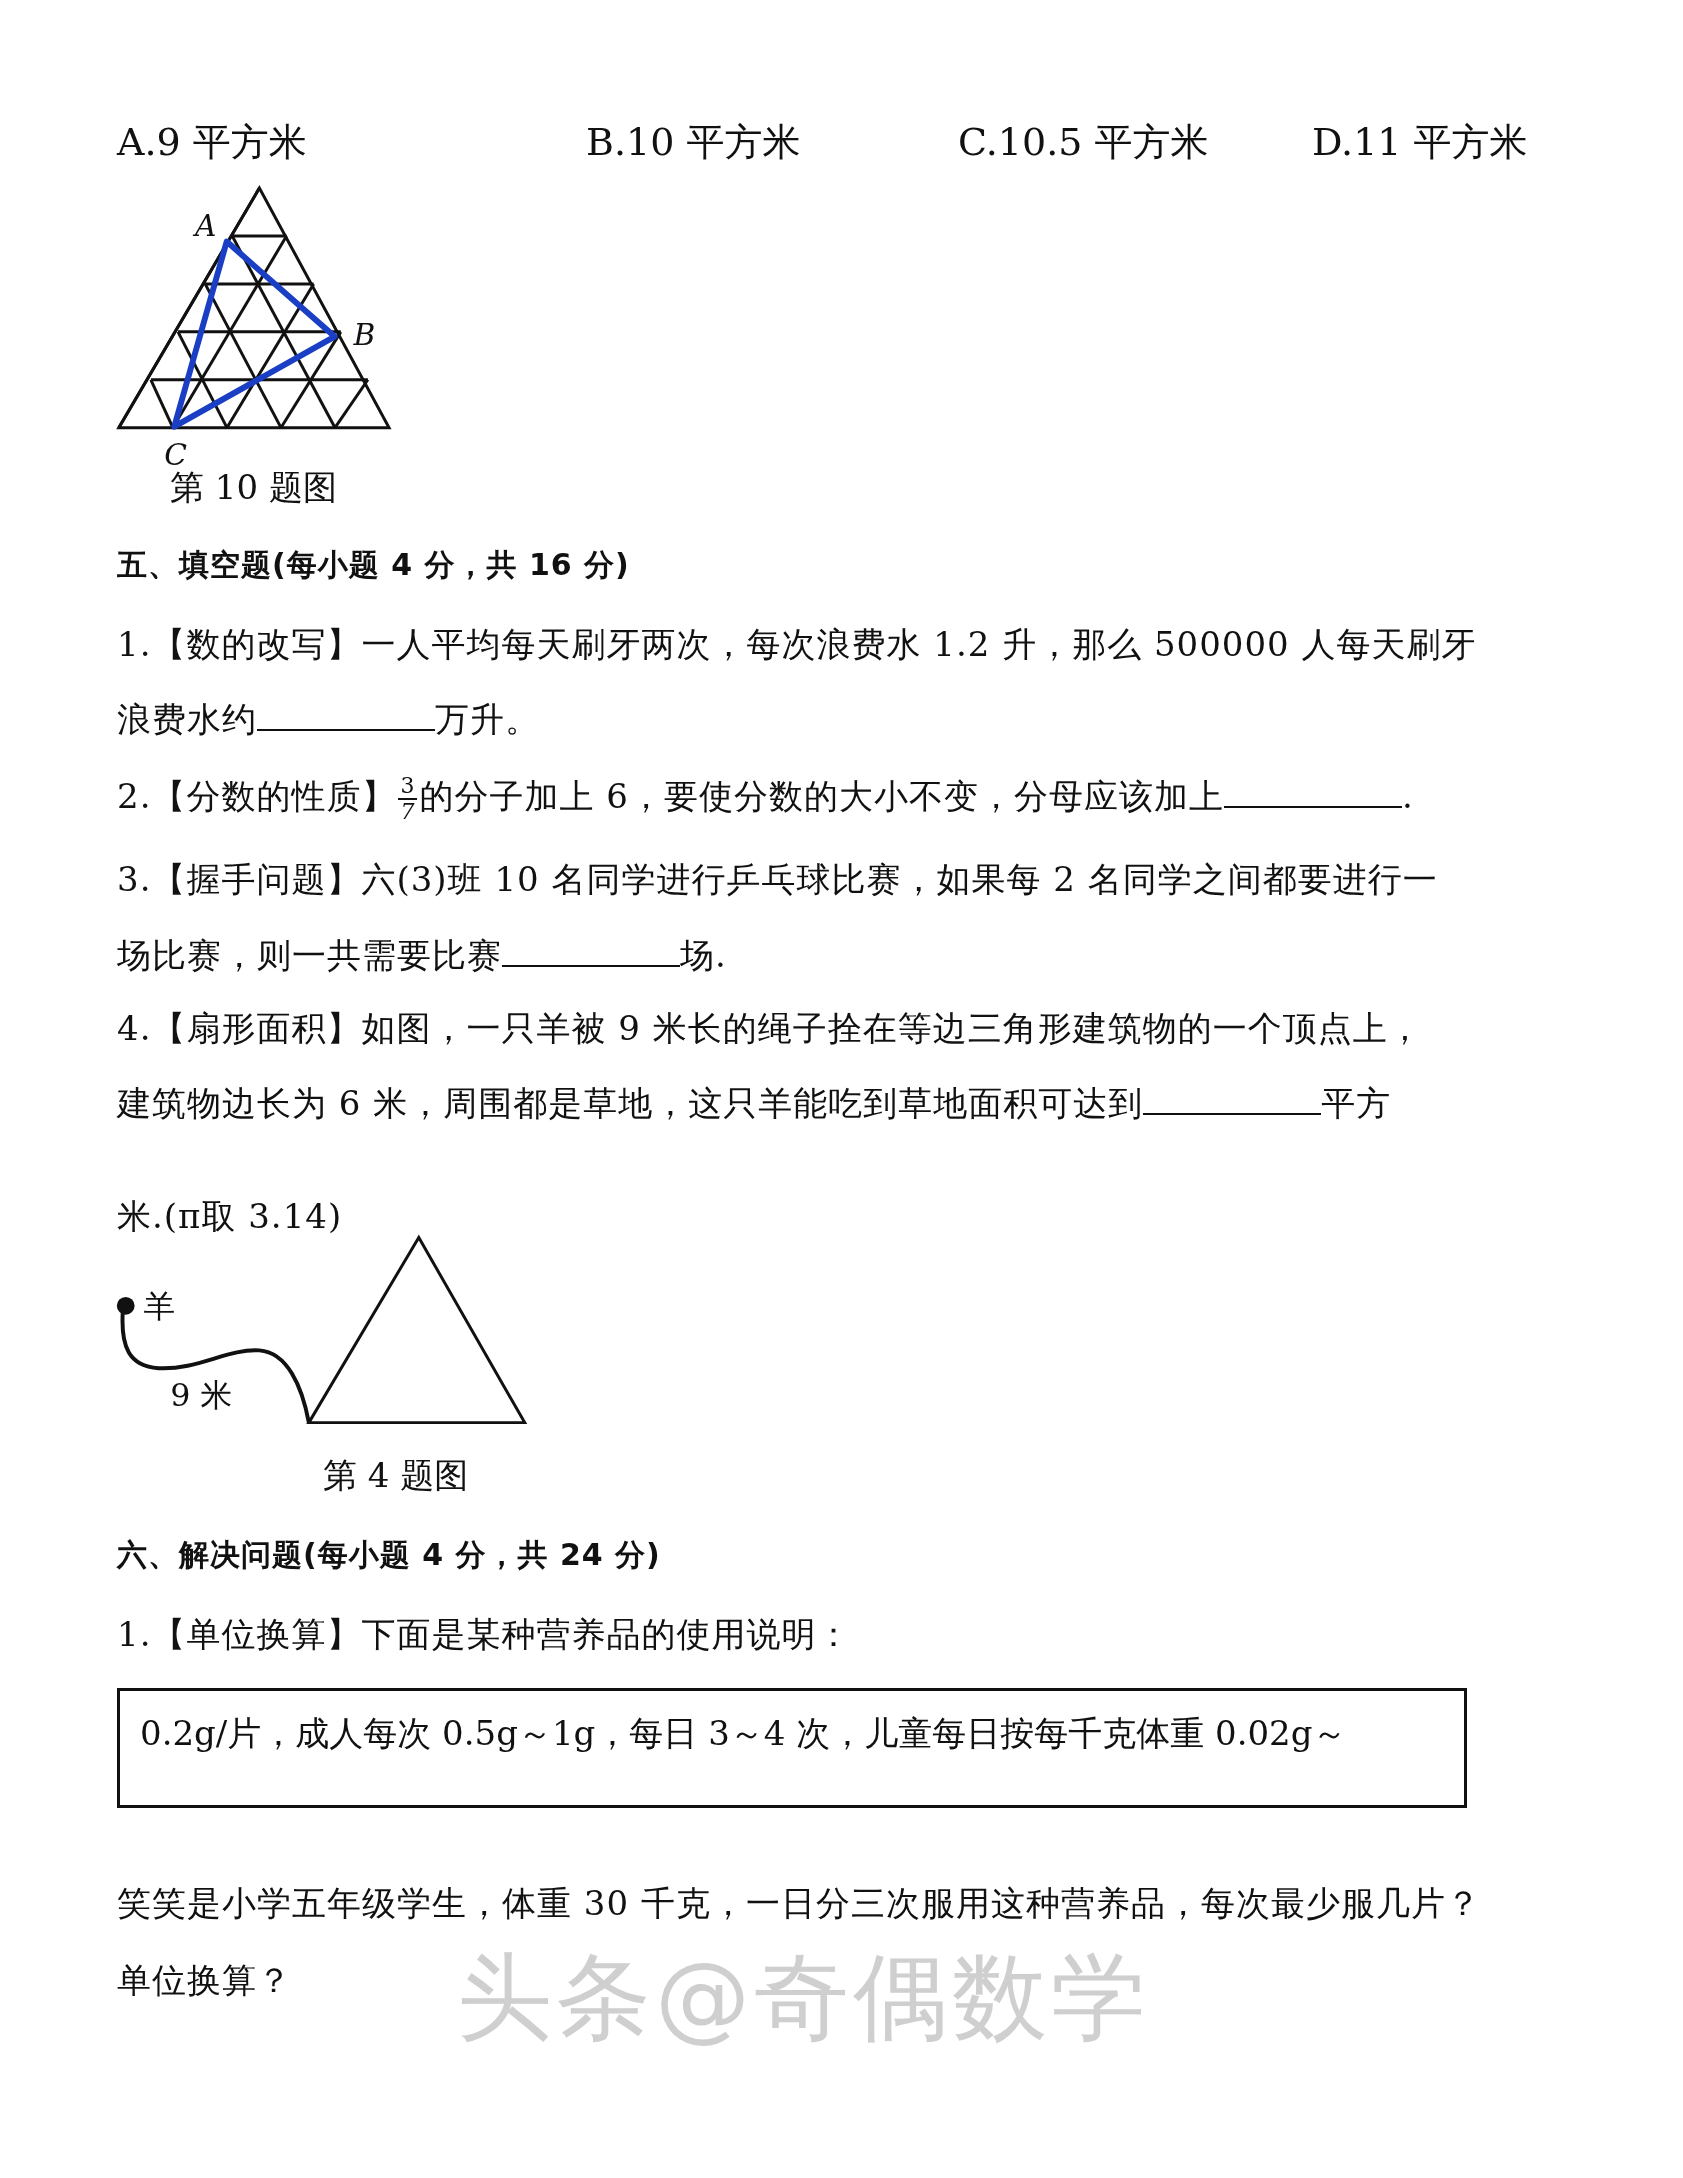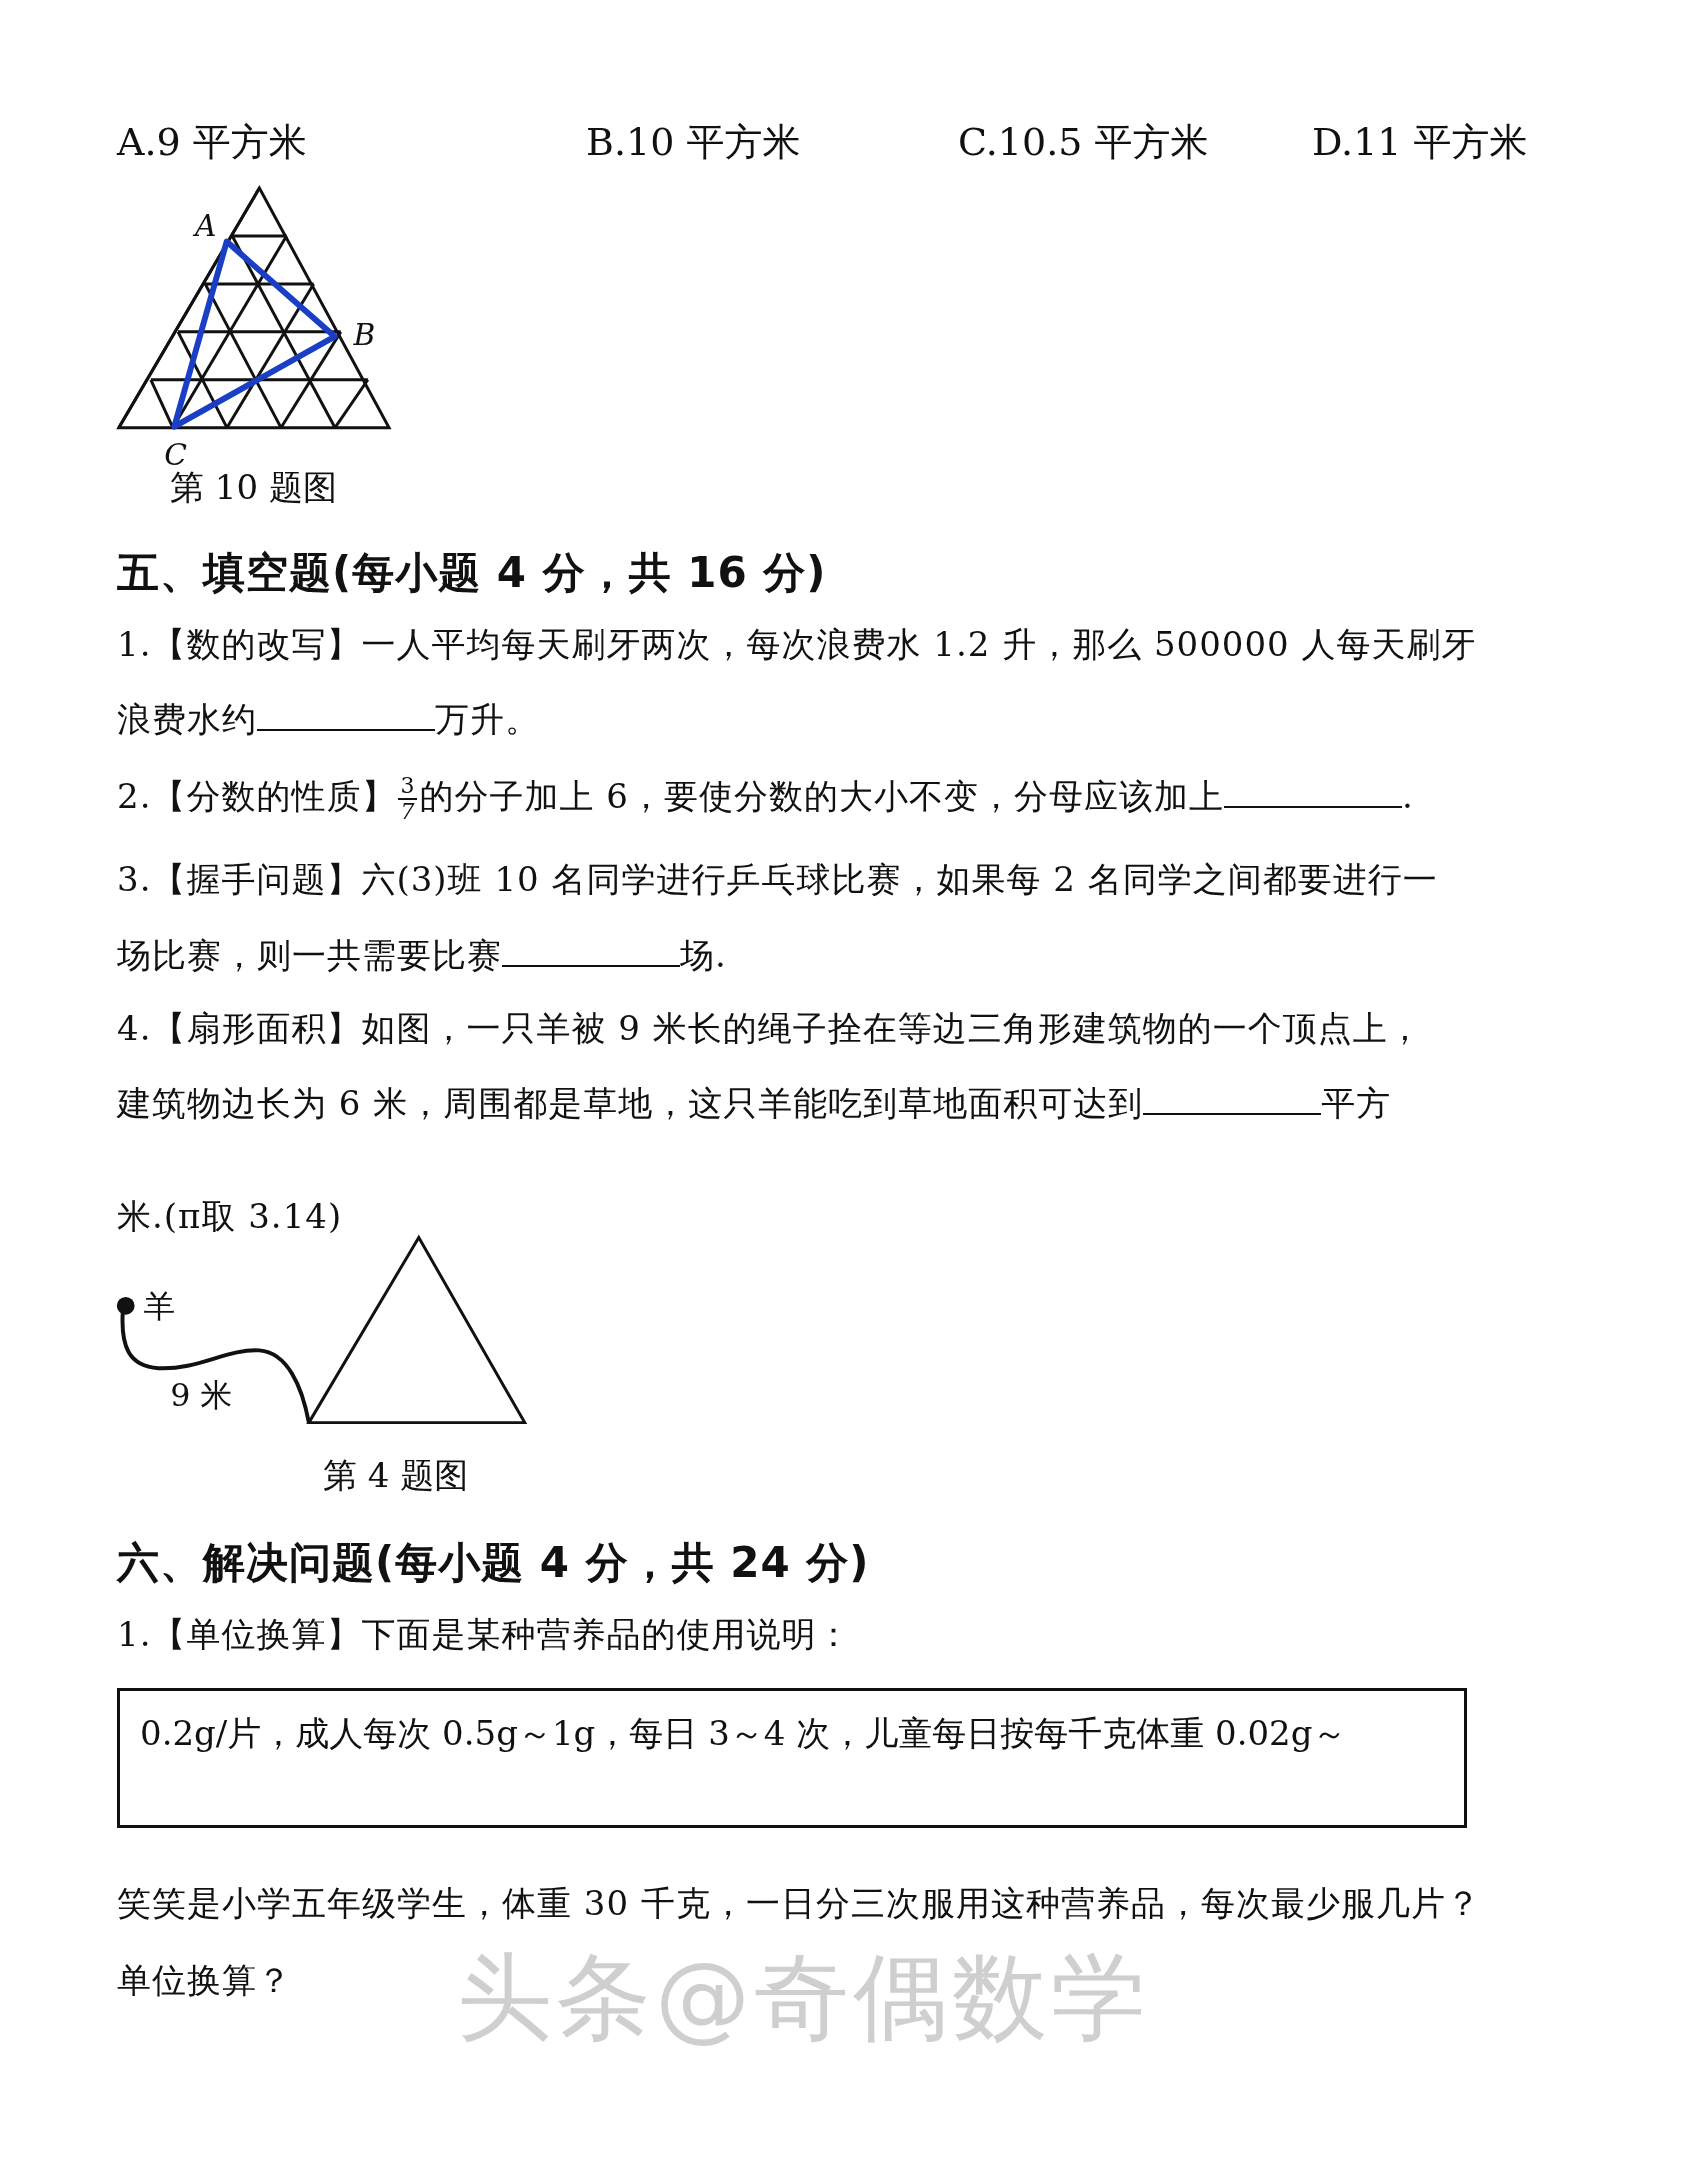--- a/index.html
+++ b/index.html
@@ -1,26 +1,26 @@
 <!DOCTYPE html>
 <html><head>
 <meta charset="utf-8">
 <style>
   html, body { margin:0; padding:0; background:#ffffff; }
   body { width:1683px; height:2178px; position:relative; overflow:hidden;
          font-family:"DejaVu Serif","Liberation Serif",serif; color:#111; }
   .line { position:absolute; left:117px; font-size:34px; white-space:nowrap; letter-spacing:1px; }
   .opt { position:absolute; top:117px; font-size:38px; white-space:nowrap; }
-  .heading { font-family:"DejaVu Sans","Liberation Sans",sans-serif; font-weight:bold; font-size:42px; }
+  .heading { font-family:"DejaVu Sans","Liberation Sans",sans-serif; font-weight:bold; font-size:30px; }
   .blank { display:inline-block; width:178px; border-bottom:2px solid #111; height:28px; vertical-align:baseline; }
   .frac { display:inline-block; vertical-align:middle; text-align:center; font-size:22px; line-height:24px; margin:0 2px; }
   .frac .num { display:block; border-bottom:2px solid #111; padding:0 2px; }
   .frac .den { display:block; font-style:italic; }
   .caption { position:absolute; font-size:34px; white-space:nowrap; }
-  .infobox { position:absolute; left:117px; top:1688px; width:1350px; height:140px; border:3px solid #111; box-sizing:border-box; }
+  .infobox { position:absolute; left:117px; top:1688px; width:1350px; height:120px; border:3px solid #111; box-sizing:border-box; }
   .infobox .l { position:absolute; left:20px; font-size:34px; white-space:nowrap; }
   .watermark { position:absolute; left:457px; top:1935px; font-size:95px; color:#cfcfcf;
                font-family:"DejaVu Sans","Liberation Sans",sans-serif; letter-spacing:4px; white-space:nowrap; }
   svg { position:absolute; overflow:visible; }
   .lbl { font-family:"DejaVu Serif","Liberation Serif",serif; font-style:italic; font-size:30px; fill:#111; }
 </style>
 </head>
 <body>
 
 <div class="opt" style="left:117px;">A.9 平方米</div>

